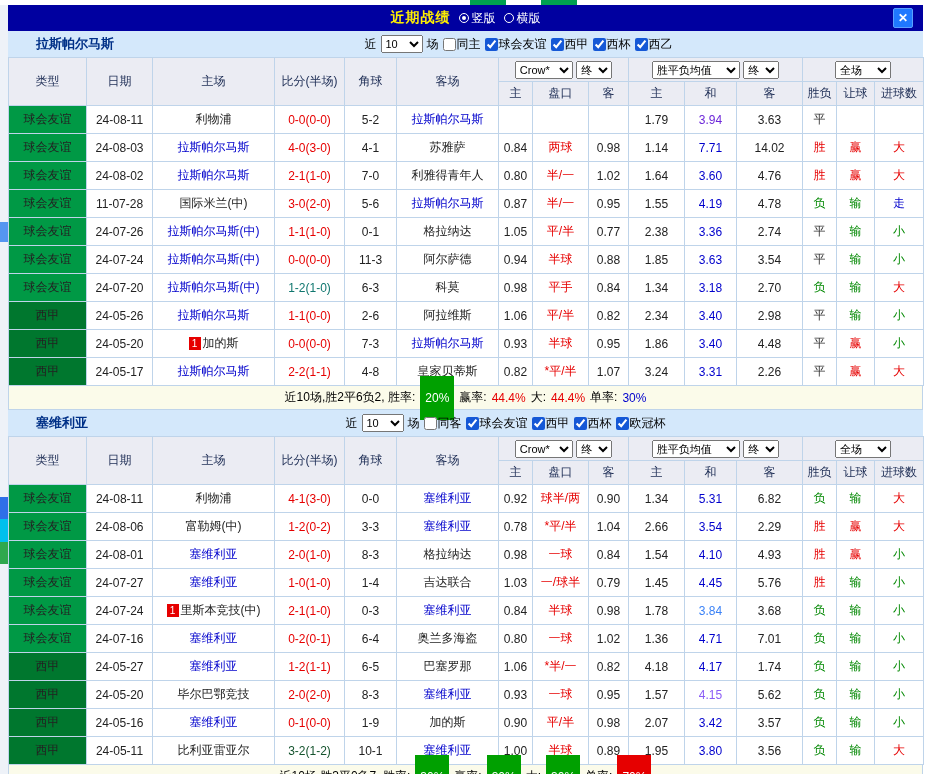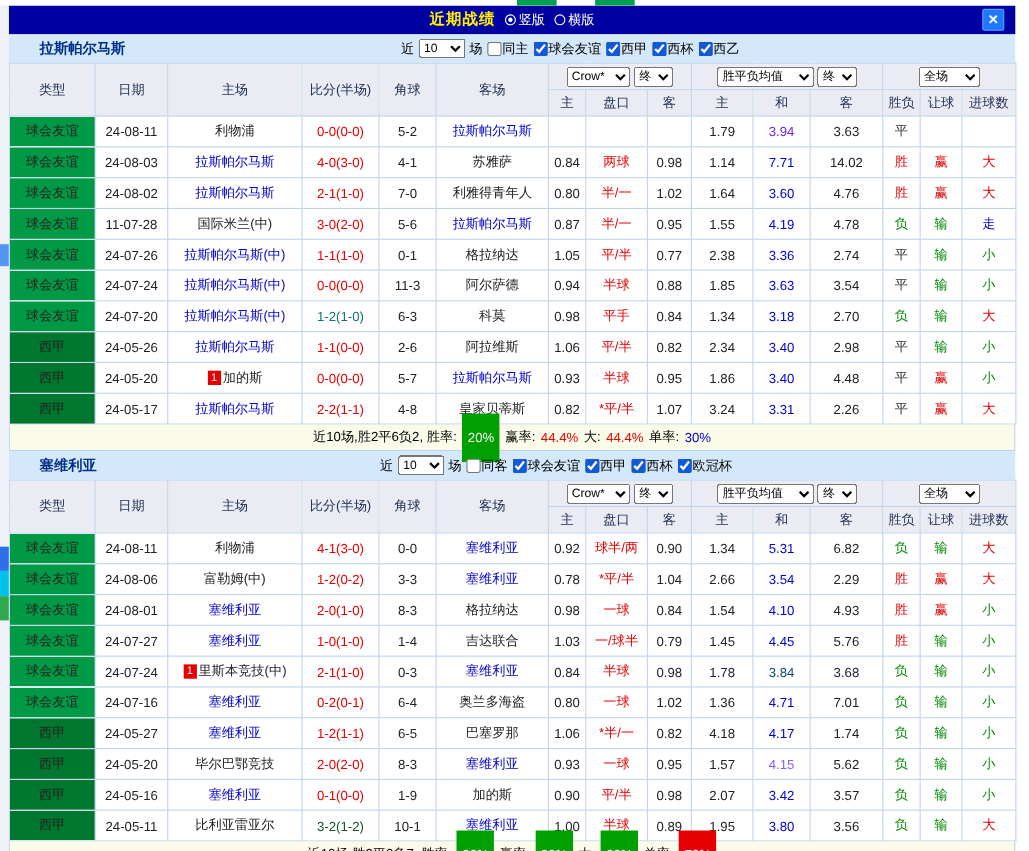--- a/index.html
+++ b/index.html
@@ -252,21 +252,21 @@
               <td>2.98</td>
               <td style="color:#333333">平</td>
               <td style="color:#008800">输</td>
               <td style="color:#008800">小</td>
             </tr>
             <tr>
               <td class="type-cell" style="background:#00772e">西甲</td>
               <td>24-05-20</td>
               <td><span class="card">1</span><span class="">加的斯</span></td>
               <td style="color:#e60000">0-0(0-0)</td>
-              <td>5-7</td>
+              <td>7-3</td>
               <td><span class="team-blue">拉斯帕尔马斯</span></td>
               <td>0.93</td>
               <td style="color:#e60000">半球</td>
               <td>0.95</td>
               <td>1.86</td>
               <td style="color:#0000cc">3.40</td>
               <td>4.48</td>
               <td style="color:#333333">平</td>
               <td style="color:#e60000">赢</td>
               <td style="color:#008800">小</td>
@@ -428,21 +428,21 @@
               <td class="type-cell" style="background:#009945">球会友谊</td>
               <td>24-07-24</td>
               <td><span class="card">1</span><span class="">里斯本竞技(中)</span></td>
               <td style="color:#e60000">2-1(1-0)</td>
               <td>0-3</td>
               <td><span class="team-blue">塞维利亚</span></td>
               <td>0.84</td>
               <td style="color:#e60000">半球</td>
               <td>0.98</td>
               <td>1.78</td>
-              <td style="color:#0c4a6e">3.84</td>
+              <td style="color:#3b82f6">3.84</td>
               <td>3.68</td>
               <td style="color:#008800">负</td>
               <td style="color:#008800">输</td>
               <td style="color:#008800">小</td>
             </tr>
             <tr>
               <td class="type-cell" style="background:#009945">球会友谊</td>
               <td>24-07-16</td>
               <td><span class="team-blue">塞维利亚</span></td>
               <td style="color:#e60000">0-2(0-1)</td>

